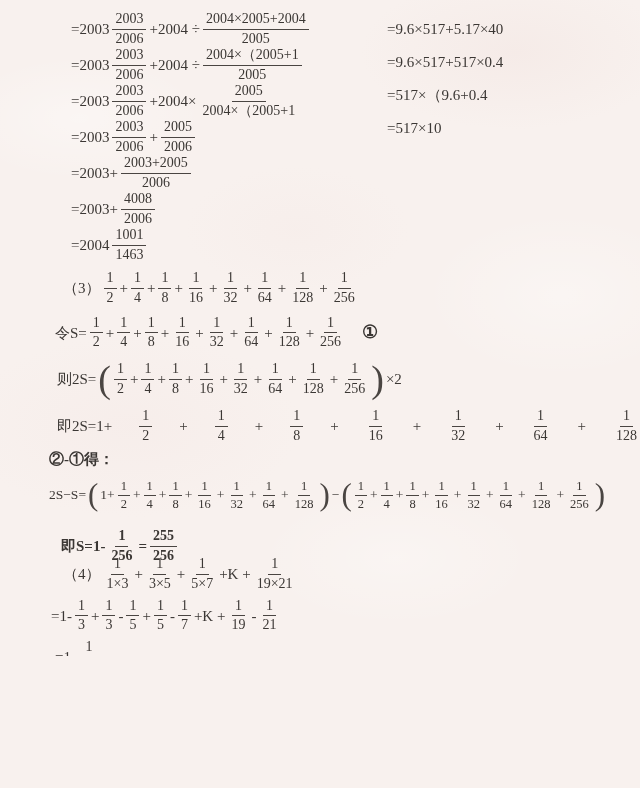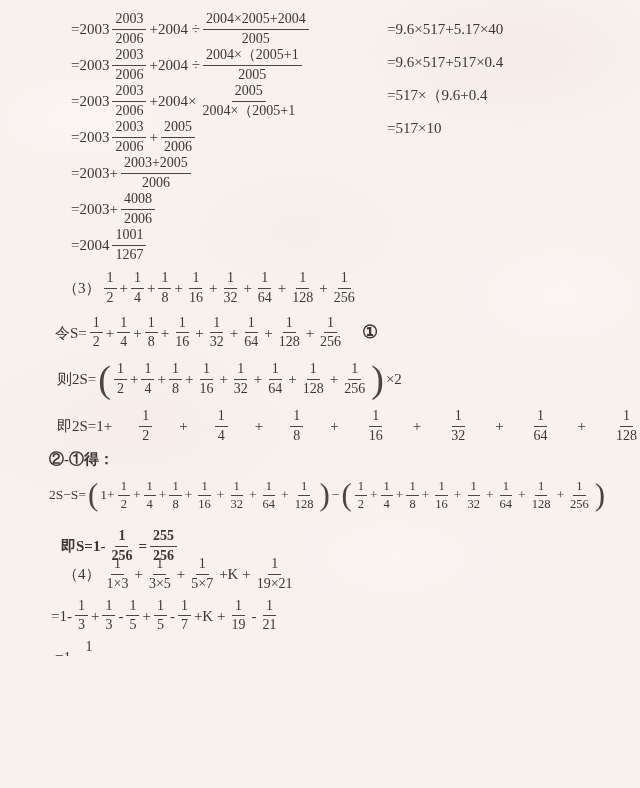--- a/index.html
+++ b/index.html
@@ -146,21 +146,21 @@
         <span class="mtx">=2003+</span>
         <span class="frac">
           <span class="num">4008</span>
           <span class="den">2006</span>
         </span>
       </div>
       <div class="math-line">
         <span class="mtx">=2004</span>
         <span class="frac">
           <span class="num">1001</span>
-          <span class="den">1267</span>
+          <span class="den">1463</span>
         </span>
       </div>
     </div>
 
   <div class="col-right">
       <div class="math-line">
         <span class="mtx">=9.6×517+5.17×40</span>
       </div>
       <div class="math-line">
         <span class="mtx">=9.6×517+517×0.4</span>

